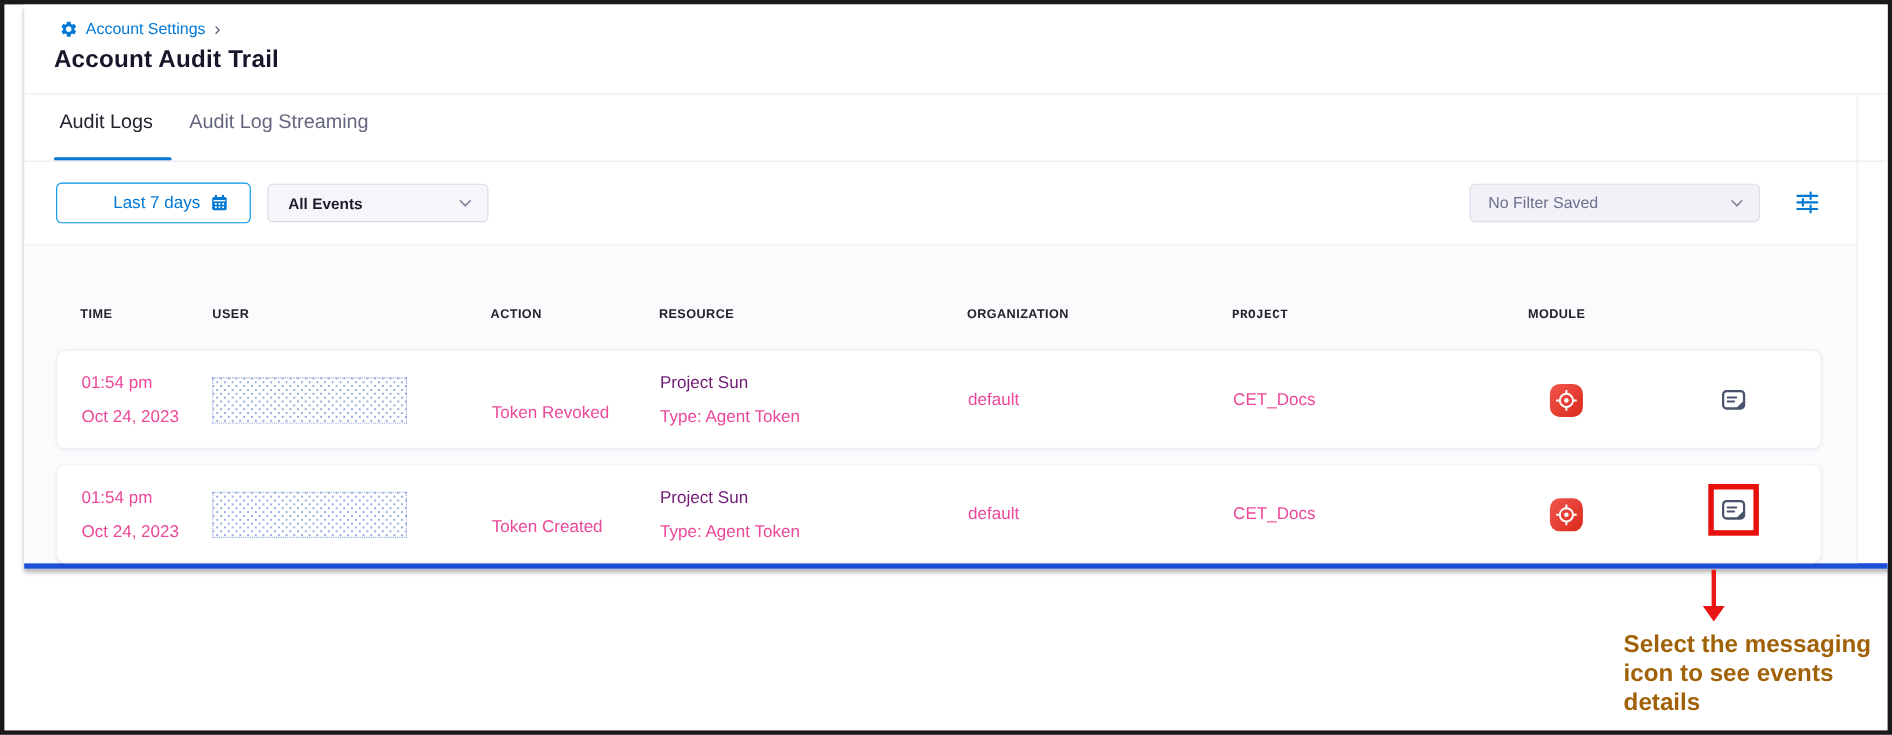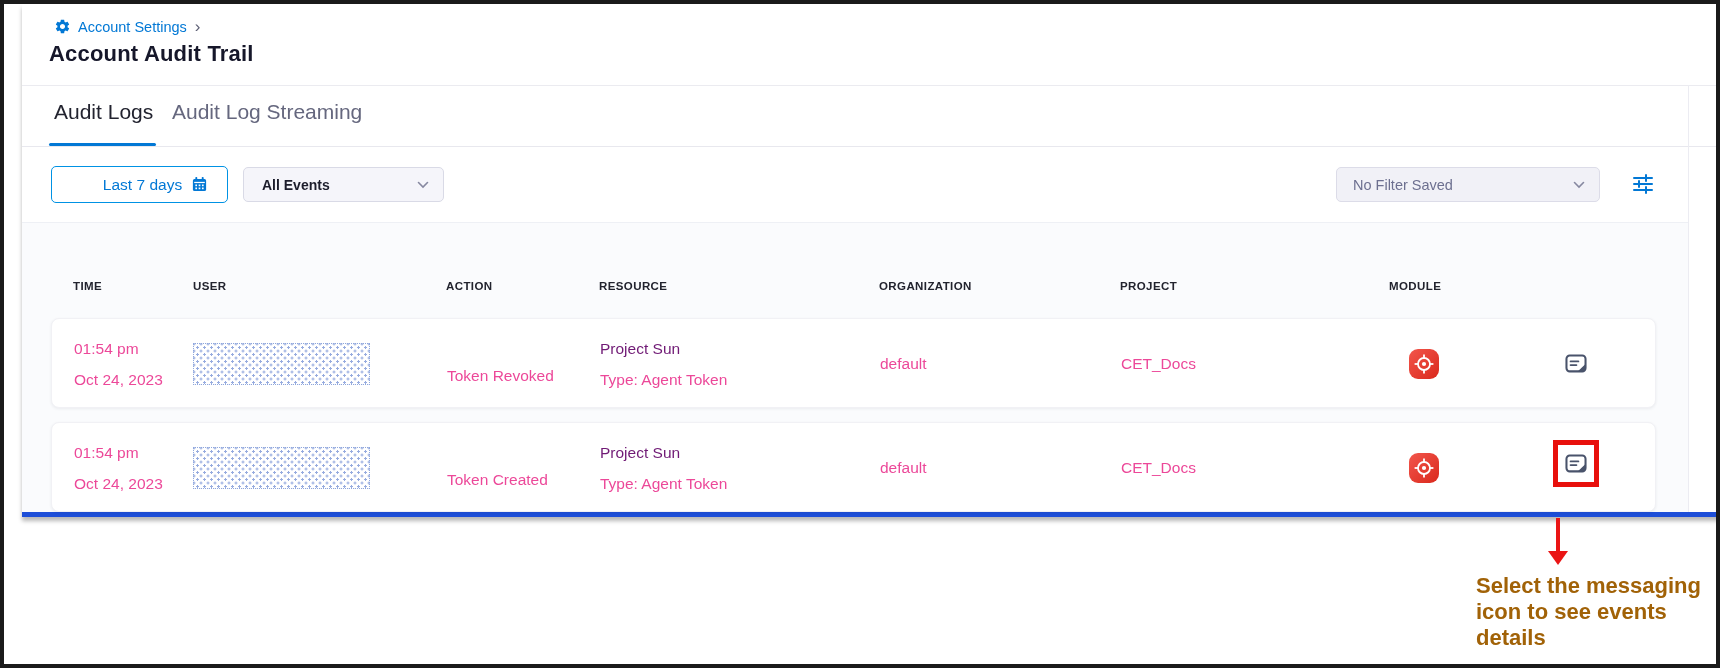--- a/index.html
+++ b/index.html
@@ -11,21 +11,21 @@
         border-bottom:5px solid #1d4ed8; box-shadow:0 4px 4px rgba(0,0,0,.28); }
 
   .breadcrumb { position:absolute; left:32px; top:14px; display:flex; align-items:center; gap:7px; cursor:pointer; }
   .breadcrumb .crumb-label { color:#0278d5; font-size:14.5px; font-weight:500; }
   .breadcrumb .crumb-chevron { color:#5f6176; font-size:17px; line-height:14px; margin-left:1px; }
 
   .page-title { position:absolute; left:27px; top:37px; font-size:22px; font-weight:700; color:#16172a; letter-spacing:.2px; }
 
   .hdr-divider { position:absolute; left:0; top:81px; width:100%; height:1px; background:#ebebf0; }
 
-  .tab { position:absolute; top:96px; font-size:21px; cursor:pointer; }
+  .tab { position:absolute; top:96px; font-size:18px; cursor:pointer; }
   .tab.active { color:#22232f; font-weight:500; }
   .tab.inactive { color:#65677e; font-weight:400; }
   .tab-underline { position:absolute; left:27px; top:139px; width:107px; height:3px; background:#0278d5; border-radius:2px; }
   .tabbar-border { position:absolute; left:0; top:142px; width:100%; height:1px; background:#e8e8ee; }
 
   
   .btn-date { position:absolute; left:29px; top:162px; width:177px; height:37px; background:#fff;
               border:1.5px solid #0092e4; border-radius:5px; display:flex; align-items:center; justify-content:center;
               gap:9px; color:#0278d5; font-size:15.5px; font-weight:500; cursor:pointer;padding-left:32px; }
   .select { position:absolute; height:35px; border-radius:5px; display:flex; align-items:center; cursor:pointer; }
@@ -34,21 +34,21 @@
   .select-saved { left:1314px; top:163px; width:264px; background:#f1f1f7; border:1px solid #dcdce8; }
   .select-saved .select-label { font-size:14.5px; font-weight:500; color:#6d7090; padding-left:16px; }
   .select .chev { margin-left:auto; margin-right:14px; }
   .sliders-btn { position:absolute; left:1609px; top:168px; width:24px; height:24px; cursor:pointer; }
 
   
   .table-section { position:absolute; left:0; top:218px; width:1666px; height:290px; background:#fafbfd; border-top:1px solid #eef0f5; }
   .v-line { position:absolute; left:1666px; top:81px; width:1px; height:427px; background:#ececf2; }
   .th { position:absolute; top:276px; font-size:11.5px; font-weight:700; color:#22232e; letter-spacing:.4px; }
   .th-time{left:51px;} .th-user{left:171px;} .th-action{left:424px;} .th-resource{left:577px;}
-  .th-org{left:857px;} .th-project{left:1098px;} .th-module{left:1367px;}
+  .th-org{left:857px;} .th-project{left:1098px;font-family:Liberation Mono, monospace;} .th-module{left:1367px;}
 
   .card { position:absolute; left:29px; width:1605px; height:90px; background:#fff; border:1px solid #f1f1f5;
           border-radius:8px; box-shadow:0 1px 3px rgba(35,36,60,.07); }
   .card1 { top:314px; } .card2 { top:418px; }
   .cell { position:absolute; font-size:15.5px; color:#ec4899; line-height:21px; }
   .c-time1 { left:22px; top:19px; } .c-time2 { left:22px; top:50px; }
   .c-action { left:395px; top:34px;margin-top:12px; }
   .c-res1 { left:548px; top:19px; color:#701a75; cursor:pointer; }
   .c-res2 { left:548px; top:50px; }
   .c-org { left:828px; top:34px; }

